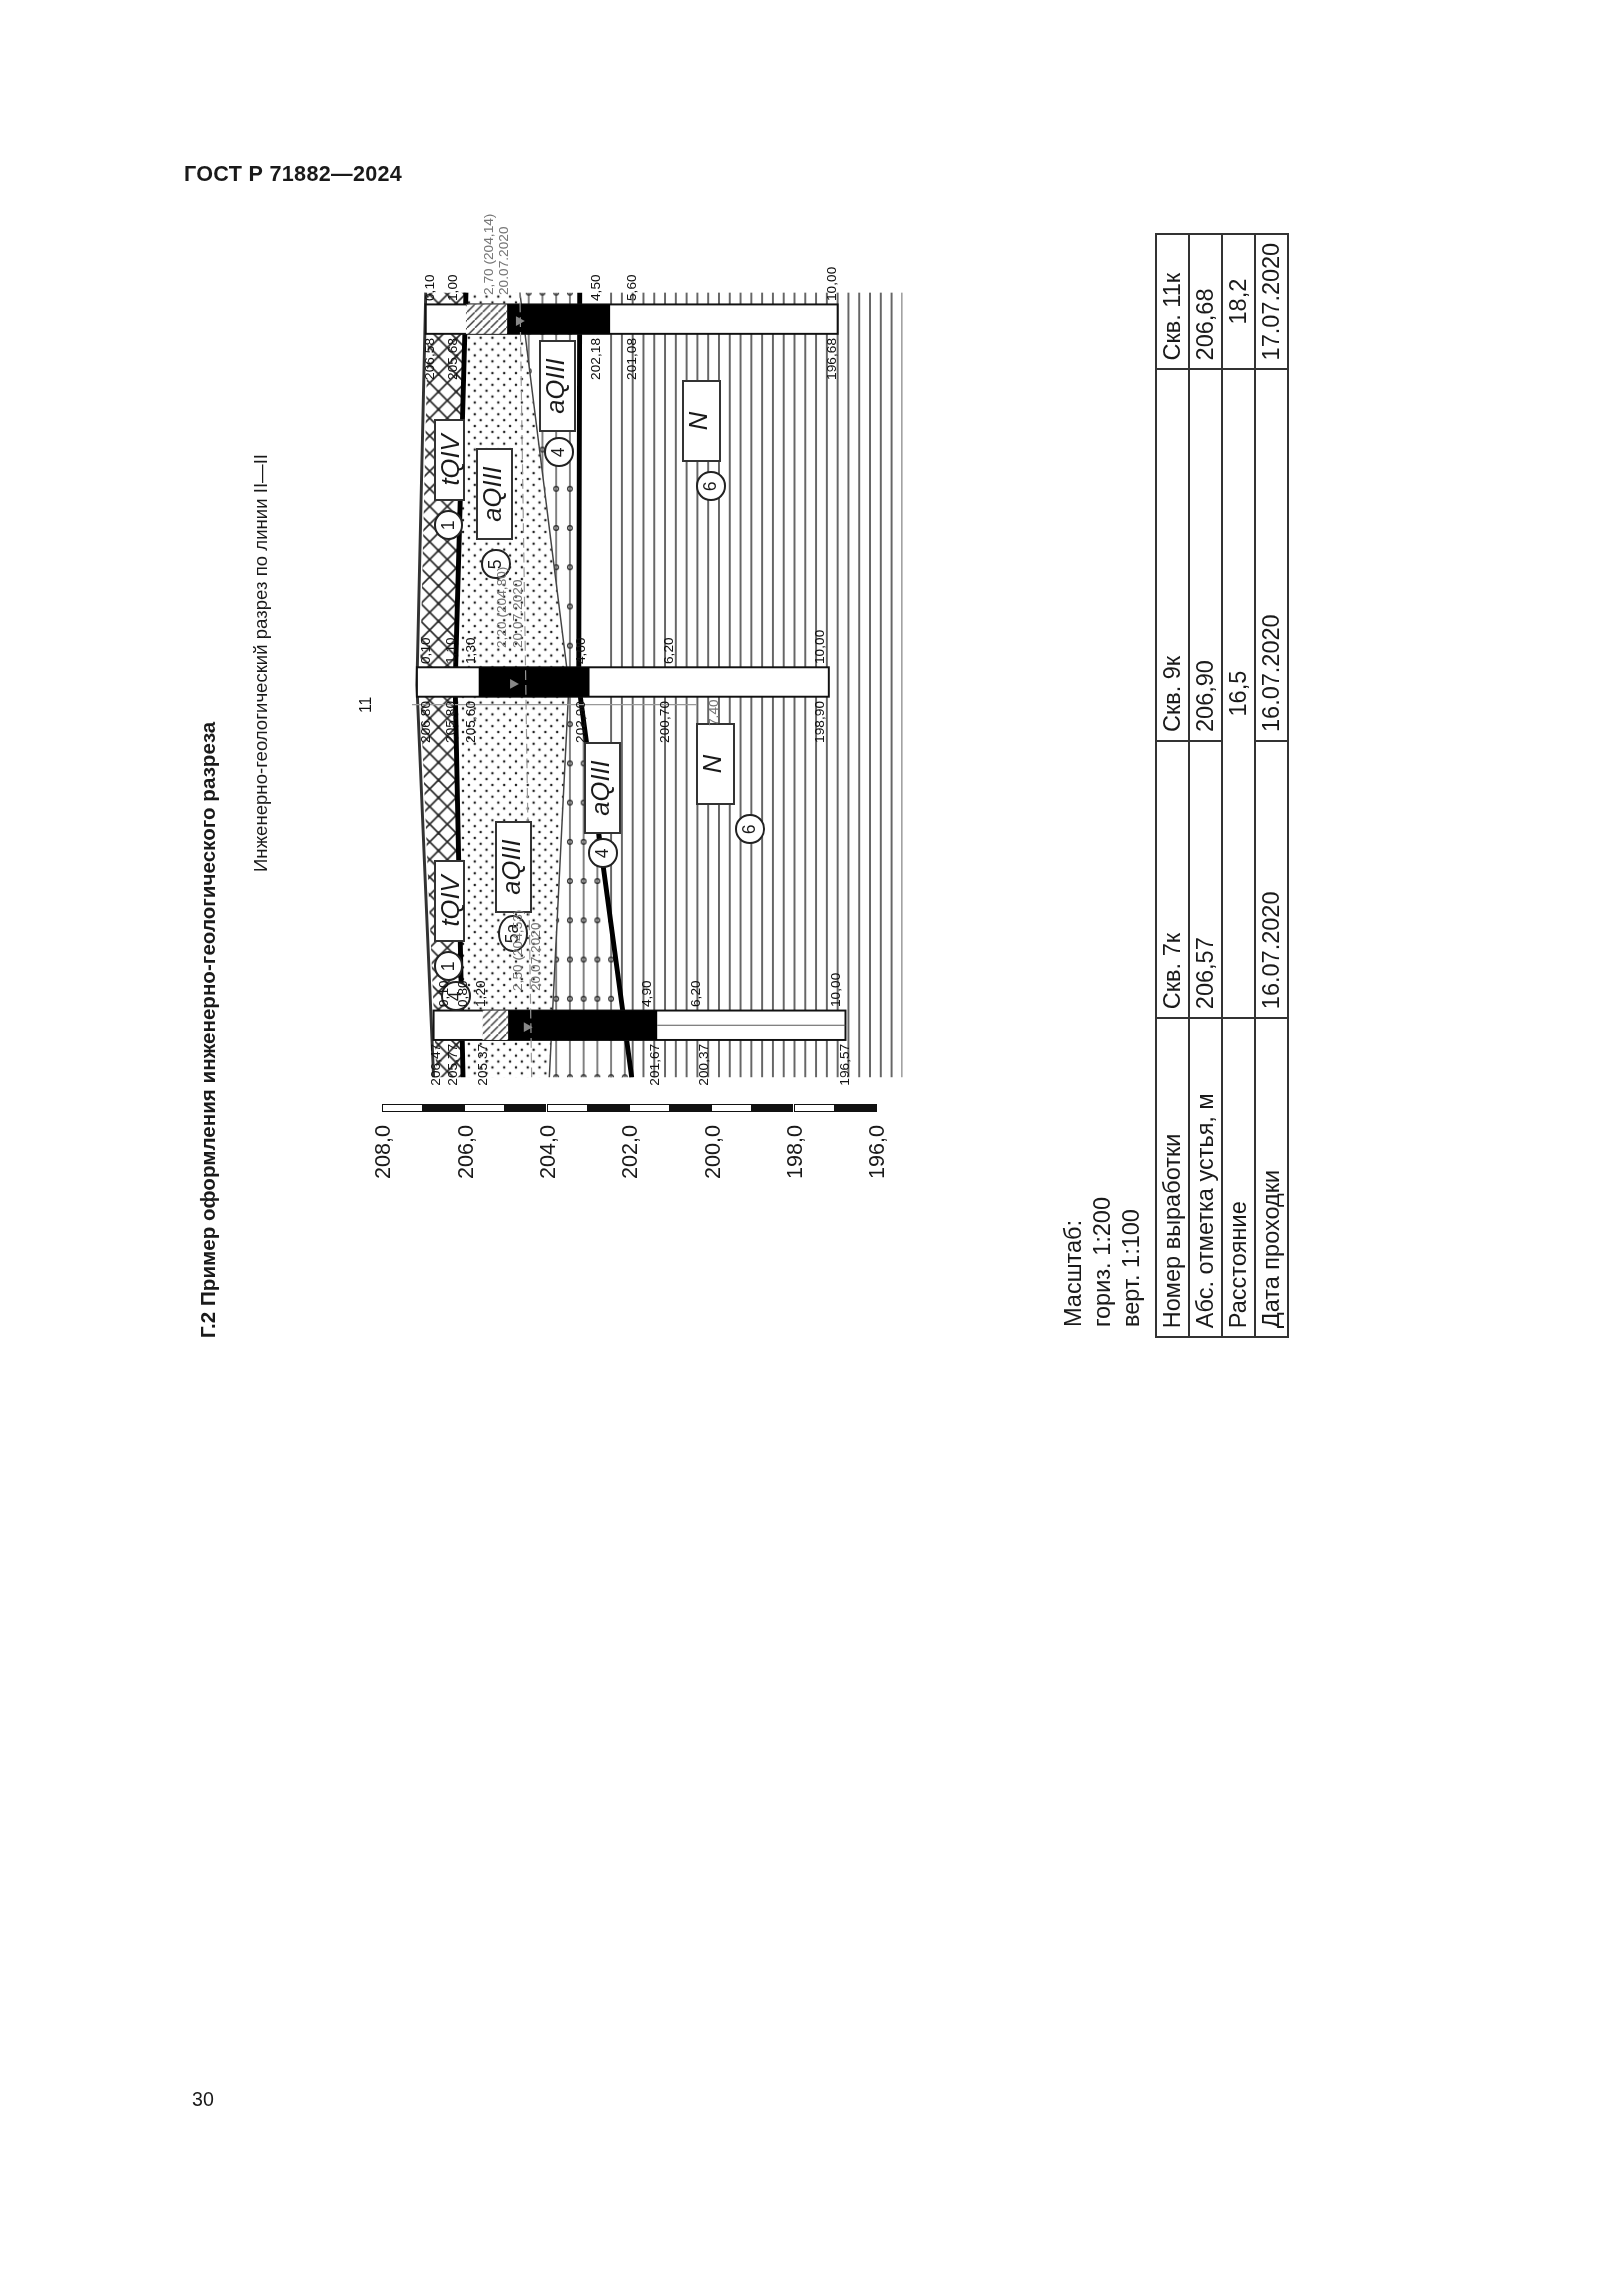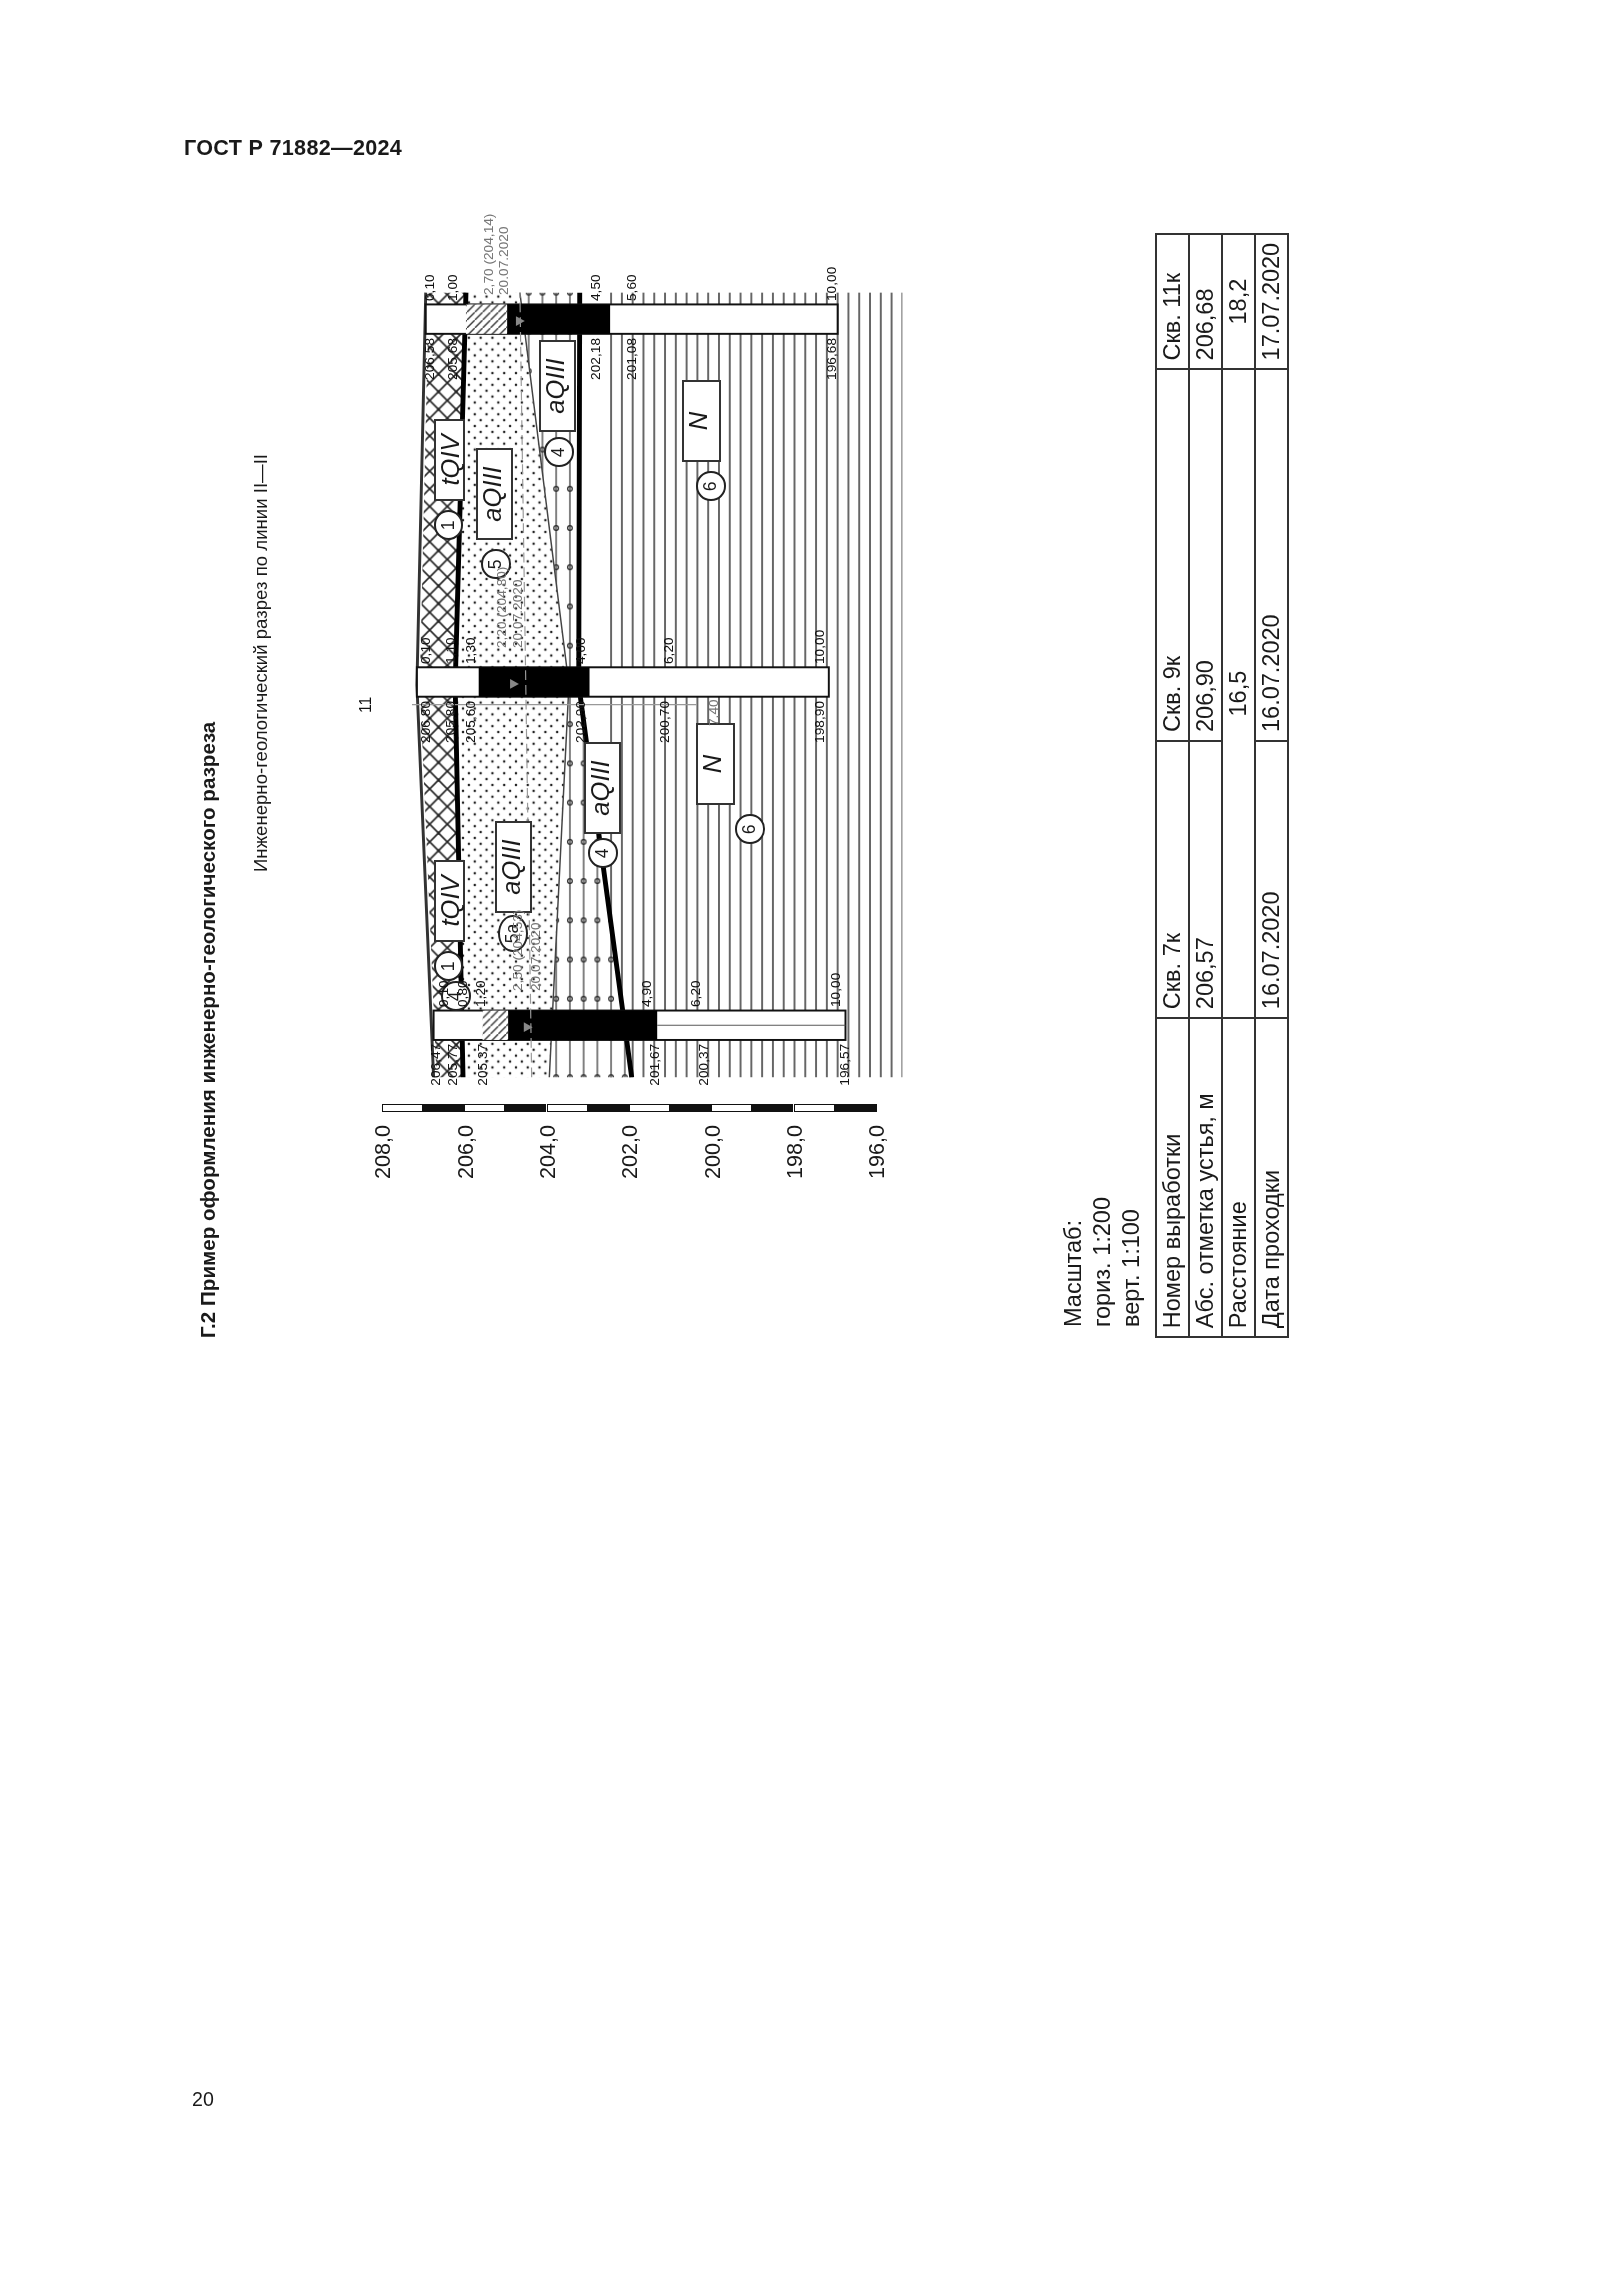--- a/index.html
+++ b/index.html
@@ -1,17 +1,17 @@
 <!DOCTYPE html>
 <html><head>
 <meta charset="utf-8">
 <style>
   html,body{margin:0;padding:0;background:#fff;}
   body{width:1621px;height:2293px;position:relative;overflow:hidden;font-family:"Liberation Sans",sans-serif;color:#1a1a1a;}
-  .gost{position:absolute;left:184px;top:135px;font-weight:bold;font-size:21.6px;letter-spacing:0.3px;}
+  .gost{position:absolute;left:184px;top:161px;font-weight:bold;font-size:21.6px;letter-spacing:0.3px;}
   .pagenum{position:absolute;left:192px;top:2088px;font-size:19.6px;}
   
   .land{position:absolute;left:0;top:2293px;width:2293px;height:1621px;transform-origin:0 0;transform:rotate(-90deg);}
   .fig-title{position:absolute;left:955px;top:196px;font-size:20.6px;font-weight:bold;white-space:nowrap;}
   .sec-title{position:absolute;left:1421px;top:250px;font-size:18.6px;white-space:nowrap;}
   .scale-label{position:absolute;left:966px;top:1059px;font-size:23.5px;line-height:29px;white-space:nowrap;}
   .scale-label div{white-space:nowrap;}
   .axis{position:absolute;left:1181px;top:382px;width:7.8px;height:495px;}
   .axis .seg{position:absolute;left:0;width:7.8px;border:1px solid #111;box-sizing:border-box;}
   .axis .seg.b{background:#111;}
@@ -22,21 +22,21 @@
   .age{position:absolute;border:2px solid #333;background:#fff;font-size:25.5px;font-style:italic;text-align:center;}
   .num{position:absolute;width:25.5px;height:25.5px;border:2px solid #222;border-radius:50%;background:#fff;font-size:17.6px;text-align:center;line-height:25.5px;}
   table.info{position:absolute;left:955px;top:1155px;width:1105px;border-collapse:collapse;font-size:23.5px;}
   table.info td{border:2px solid #333;height:31px;padding:0 7.8px;white-space:nowrap;}
   table.info td.head{width:304px;}
 </style>
 </head>
 <body>
 
 <div class="gost">ГОСТ Р 71882—2024</div>
-<div class="pagenum">20</div>
+<div class="pagenum">30</div>
 
 <div class="land">
   <div class="fig-title">Г.2 Пример оформления инженерно-геологического разреза</div>
   <div class="sec-title">Инженерно-геологический разрез по линии II—II</div>
 
   <div class="scale-label">
     <div>Масштаб:</div>
     <div>гориз. 1:200</div>
     <div>верт. 1:100</div>
   </div>

